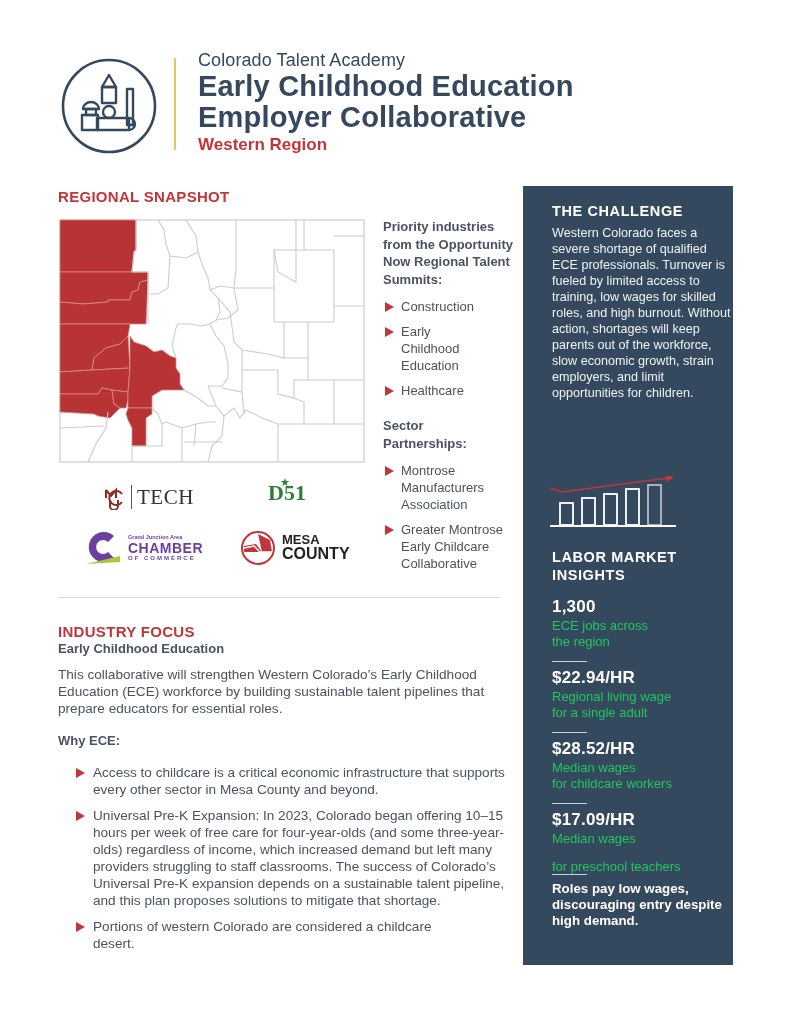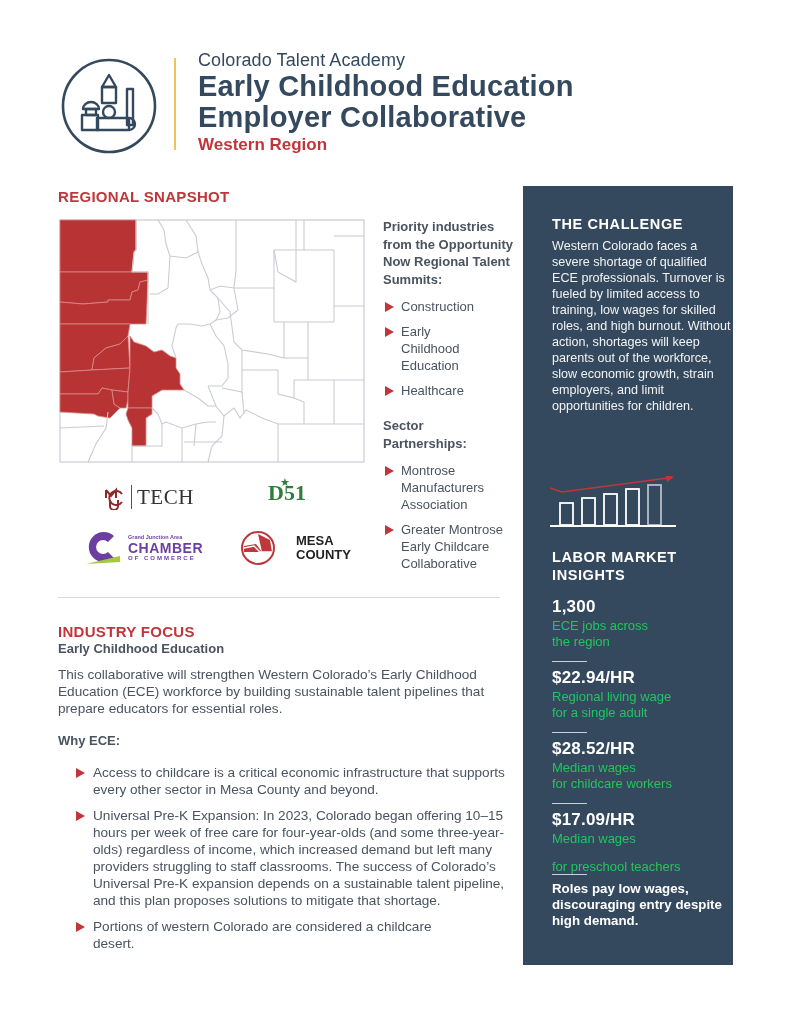--- a/index.html
+++ b/index.html
@@ -174,41 +174,41 @@
       <div style="font-size:6px; color:#6a3fa0; letter-spacing:2px; font-weight:bold;">OF COMMERCE</div>
     </div>
   </div>
   <div class="logo" style="left:180px; top:52px;">
     <svg width="36" height="36" viewBox="0 0 36 36">
       <circle cx="18" cy="18" r="16" fill="none" stroke="#c0363a" stroke-width="2"></circle>
       <path d="M18 4 L30 10 L32 22 L22 22 Z" fill="#c0363a"></path>
       <path d="M4 16 L16 14 L22 22 L4 22 Z" fill="#c0363a"></path>
       <path d="M4 18 L14 16 L20 22 L32 22" fill="none" stroke="#ffffff" stroke-width="1.3"></path>
     </svg>
-    <div style="margin-left:20px; line-height:1.05;">
+    <div style="margin-left:6px; line-height:1.05;">
       <div style="font-size:13px; font-weight:bold; color:#222;">MESA</div>
-      <div style="font-size:13px; font-weight:bold; color:#222;">COUNTY</div>
+      <div style="font-size:16px; font-weight:bold; color:#222;">COUNTY</div>
     </div>
   </div>
 </div>
 
 <div class="hr-main"></div>
 
 <div class="section-title-red" style="left:58px; top:623px;">INDUSTRY FOCUS</div>
 <div class="focus-sub">Early Childhood Education</div>
 <div class="focus-body">This collaborative will strengthen Western Colorado’s Early Childhood Education (ECE) workforce by building sustainable talent pipelines that prepare educators for essential roles.</div>
 <div class="why">Why ECE:</div>
 <ul class="why-list">
   <li><span class="tri"></span><span>Access to childcare is a critical economic infrastructure that supports every other sector in Mesa County and beyond.</span></li>
   <li><span class="tri"></span><span>Universal Pre-K Expansion: In 2023, Colorado began offering 10–15 hours per week of free care for four-year-olds (and some three-year-olds) regardless of income, which increased demand but left many providers struggling to staff classrooms. The success of Colorado’s Universal Pre-K expansion depends on a sustainable talent pipeline, and this plan proposes solutions to mitigate that shortage.</span></li>
   <li style="width:360px"><span class="tri"></span><span>Portions of western Colorado are considered a childcare desert.</span></li>
 </ul>
 
 <div class="panel">
-  <div class="panel-h" style="margin-top:30px;">THE CHALLENGE</div>
+  <div class="panel-h" style="margin-top:17px;">THE CHALLENGE</div>
   <div class="panel-body">Western Colorado faces a severe shortage of qualified ECE professionals. Turnover is fueled by limited access to training, low wages for skilled roles, and high burnout. Without action, shortages will keep parents out of the workforce, slow economic growth, strain employers, and limit opportunities for children.</div>
 
   <svg class="chart-icon" viewBox="0 0 128 56">
     <g fill="none" stroke="#ffffff" stroke-width="1.8">
       <rect x="10" y="27" width="13" height="22"></rect>
       <rect x="32" y="22" width="13" height="27"></rect>
       <rect x="54" y="18" width="13" height="31"></rect>
       <rect x="76" y="13" width="13" height="36"></rect>
     </g>
     <rect x="98" y="9" width="13" height="40" fill="none" stroke="#b6bcc6" stroke-width="1.8"></rect>

